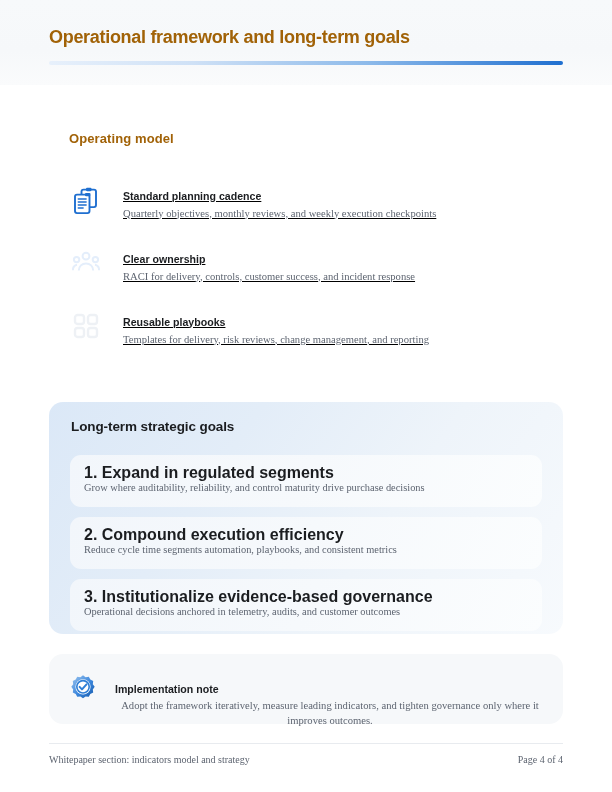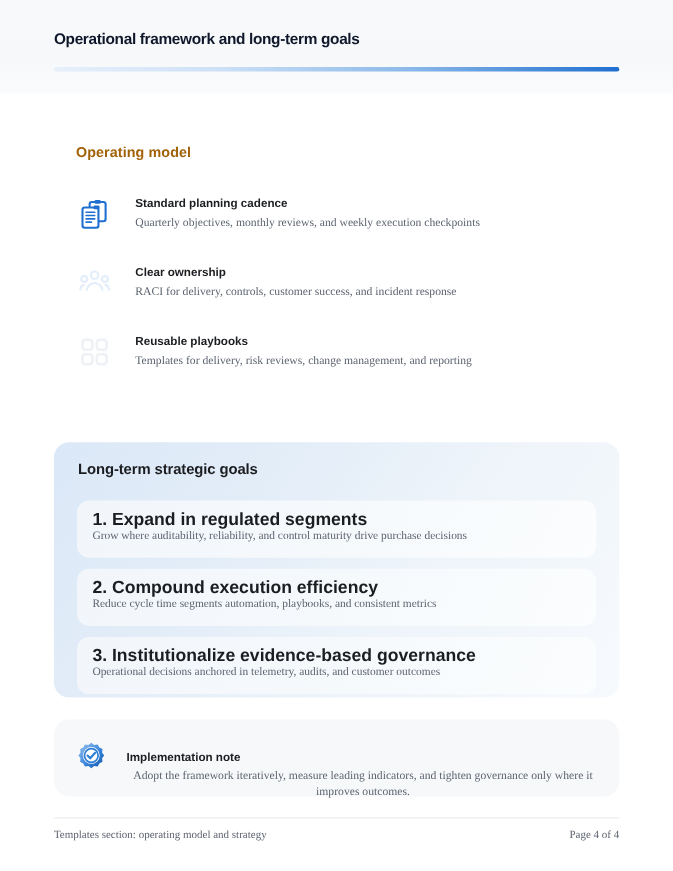--- a/index.html
+++ b/index.html
@@ -26,24 +26,24 @@
     position: absolute;
     left: 0; top: 0;
     width: 612px;
     height: 85px;
     background: linear-gradient(180deg, #f7f9fb 0%, #f6f8fa 60%, #fafbfc 100%);
   }
   .page-title {
     position: absolute;
     left: 49px;
     top: 27px;
-    font-size: 14px;
+    font-size: 18px;
     font-weight: bold;
     letter-spacing: -0.3px;
-    color: #0f172a;
+    color: #a16207;
     white-space: nowrap;
   }
   .title-rule {
     position: absolute;
     left: 49px;
     top: 61px;
     width: 514px;
     height: 3.5px;
     border-radius: 2px;
     background: linear-gradient(90deg, #e7f0fb 0%, #cfe1f6 28%, #8dbaea 62%, #1f6fd0 100%);
@@ -63,23 +63,24 @@
   
   .feature-list {
     position: absolute;
     left: 69px;
     top: 178px;
     width: 490px;
   }
   .feature-item {
     position: relative;
     display: flex;
-    align-items: flex-start;
+    align-items: flex-end;
     margin-bottom: 19px;
     min-height: 44px;
+    text-decoration: underline;
   }
   .feature-icon {
     width: 34px;
     height: 38px;
     flex: 0 0 34px;
     display: flex;
     align-items: flex-start;
     justify-content: center;
     padding-top: 3px;
     box-sizing: border-box;
@@ -329,17 +330,17 @@
       </svg>
     </div>
     <div class="note-body">
       <div class="note-title">Implementation note</div>
       <div class="note-desc">Adopt the framework iteratively, measure leading indicators, and tighten governance only where it improves outcomes.</div>
     </div>
   </div>
 
   <div class="footer-rule"></div>
   <div class="footer">
-    <span>Templates section: operating model and strategy</span>
+    <span>Whitepaper section: indicators model and strategy</span>
     <span>Page 4 of 4</span>
   </div>
 
 </div>
 
 </body></html>

